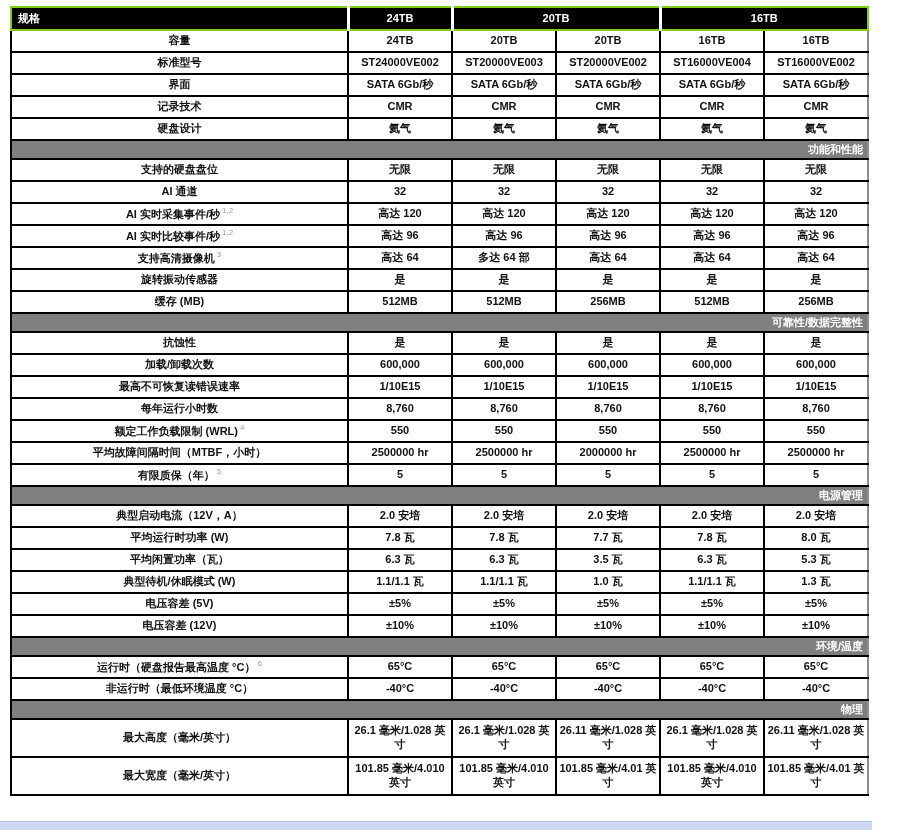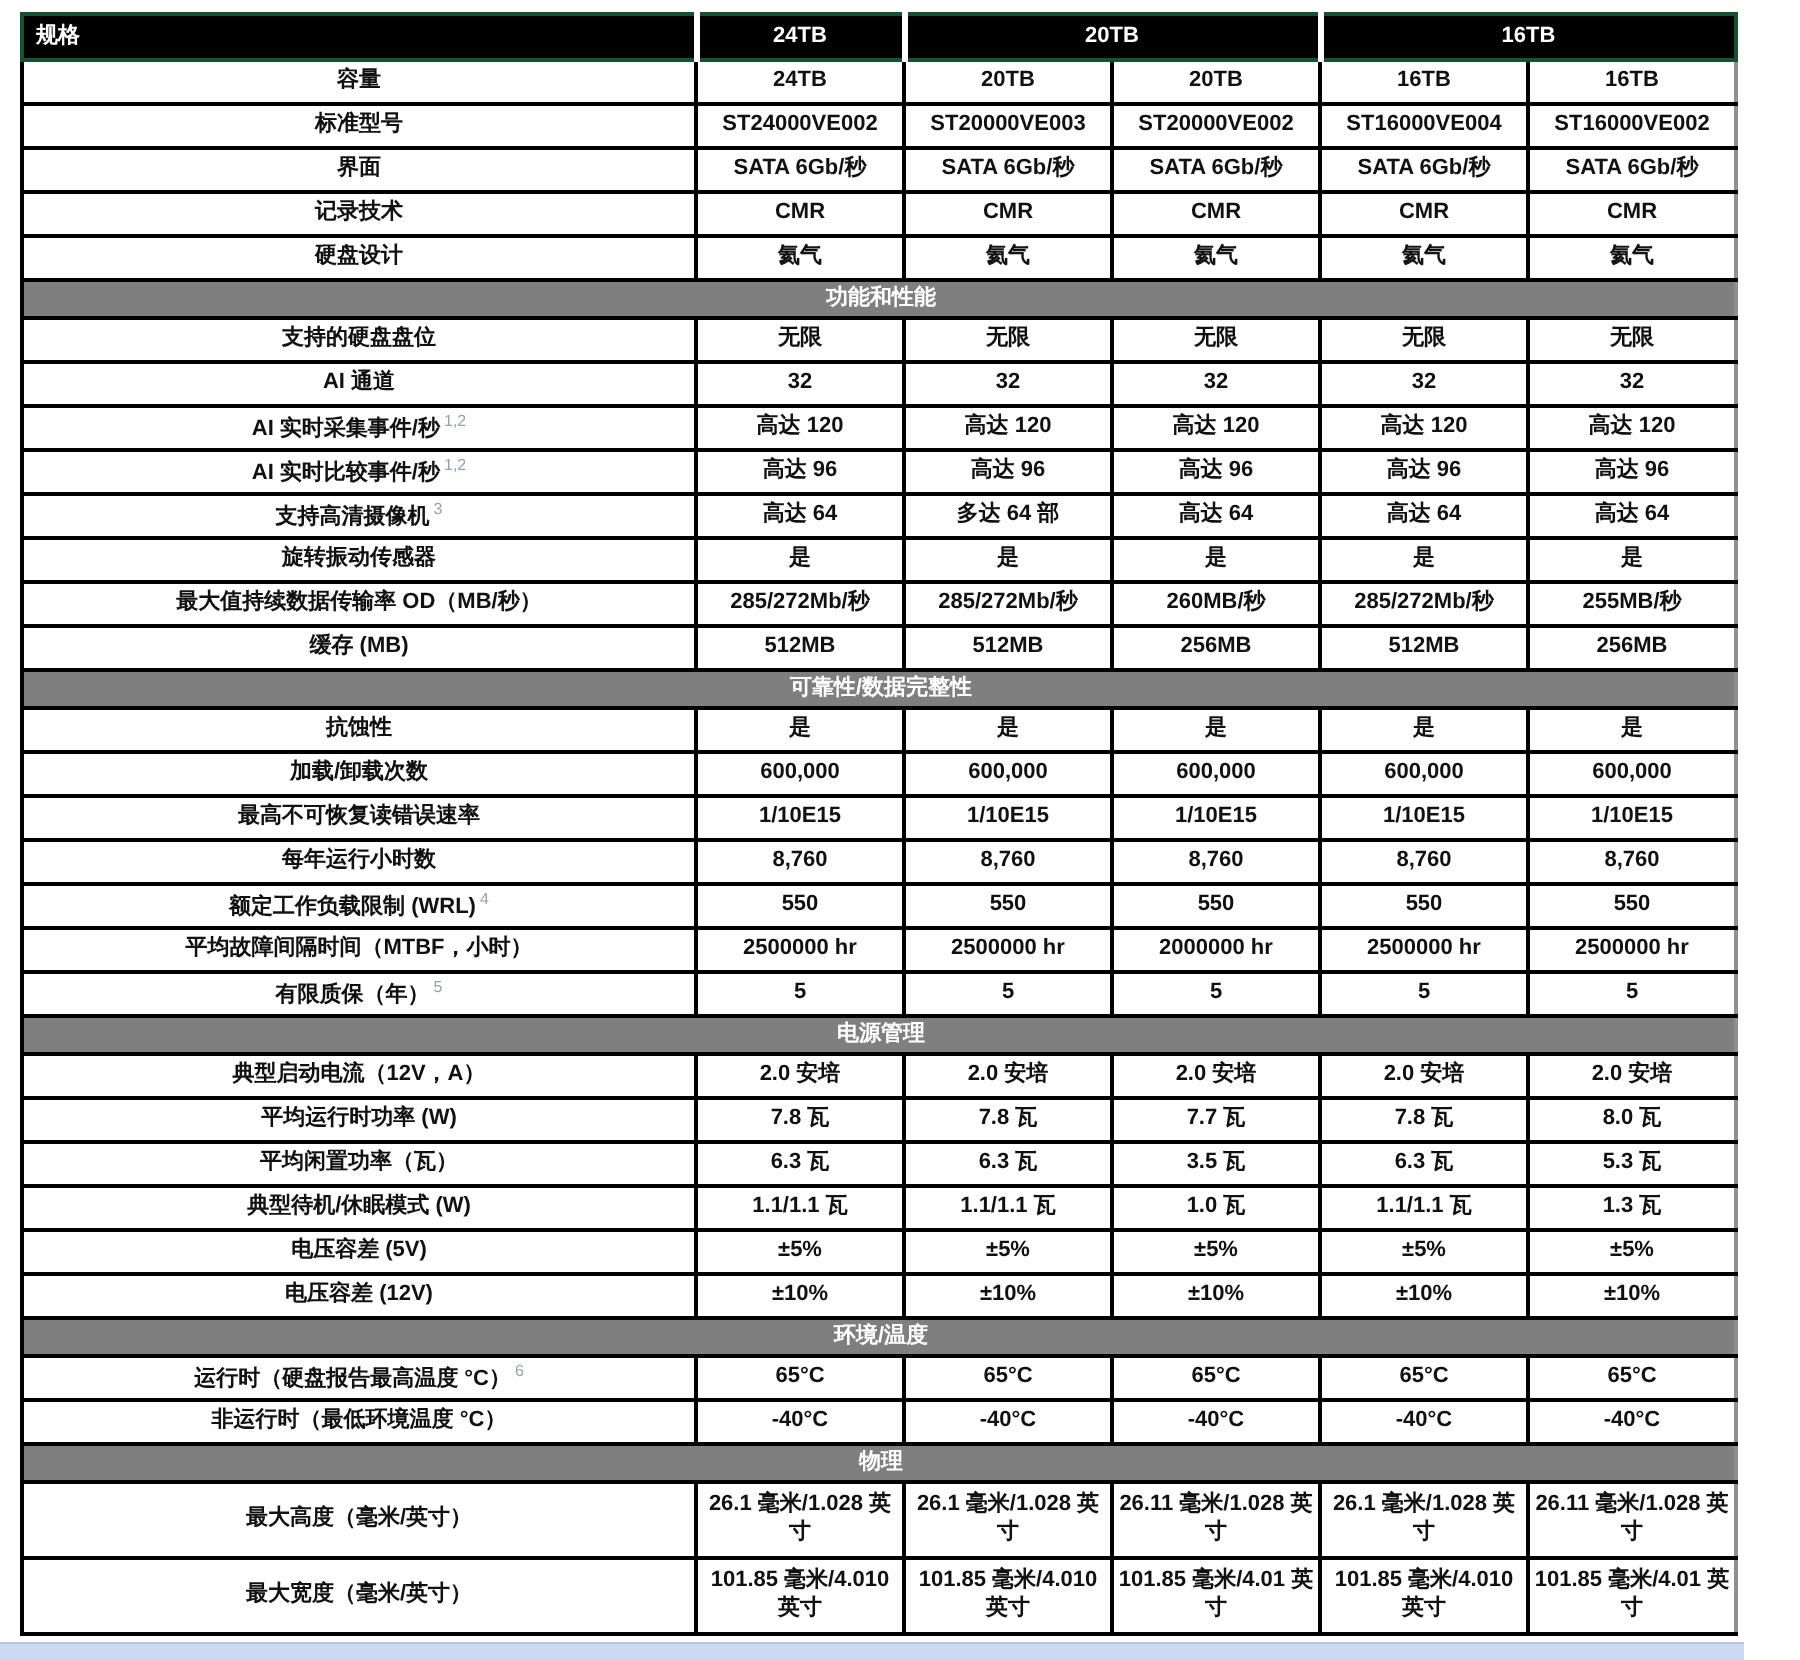--- a/index.html
+++ b/index.html
@@ -32,29 +32,29 @@
     padding: 1px 4px;
     overflow: hidden;
     line-height: 1.25;
   }
   
   tr.hdr td {
     background: #000;
     color: #fff;
     text-align: center;
     height: 19px;
-    border: 2px solid #14532d;
+    border: 2px solid #84cc16;
   }
   tr.hdr td.hdr-label { text-align: left; padding-left: 6px; }
   tr.hdr td + td { border-left: 3px solid #fff; }
   
   tr.section td {
     background: #7f7f7f;
     color: #fff;
-    text-align: center;
+    text-align: right;
     height: 15px;
     padding-left: 6px;
     border-left: 2px solid #000;
     border-right: 2px solid #8f8f8f;
     border-top: 2px solid #000;
     border-bottom: 2px solid #000;
   }
   
   tr.row td { background: #fff; height: 18px; }
   tr.row td.lbl { text-align: center; }
@@ -183,28 +183,20 @@
         </tr>
         <tr class="row">
           <td class="lbl"><span>旋转振动传感器</span></td>
           <td class="val">是</td>
           <td class="val">是</td>
           <td class="val">是</td>
           <td class="val">是</td>
           <td class="val">是</td>
         </tr>
         <tr class="row">
-          <td class="lbl"><span>最大值持续数据传输率 OD（MB/秒）</span></td>
-          <td class="val">285/272Mb/秒</td>
-          <td class="val">285/272Mb/秒</td>
-          <td class="val">260MB/秒</td>
-          <td class="val">285/272Mb/秒</td>
-          <td class="val">255MB/秒</td>
-        </tr>
-        <tr class="row">
           <td class="lbl"><span>缓存 (MB)</span></td>
           <td class="val">512MB</td>
           <td class="val">512MB</td>
           <td class="val">256MB</td>
           <td class="val">512MB</td>
           <td class="val">256MB</td>
         </tr>
         <tr class="section">
           <td colspan="6">可靠性/数据完整性</td>
         </tr>

